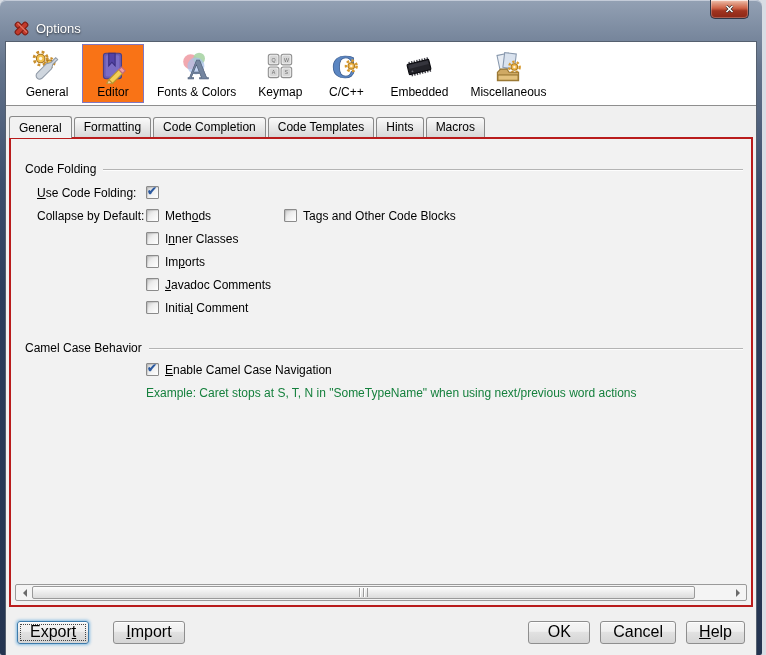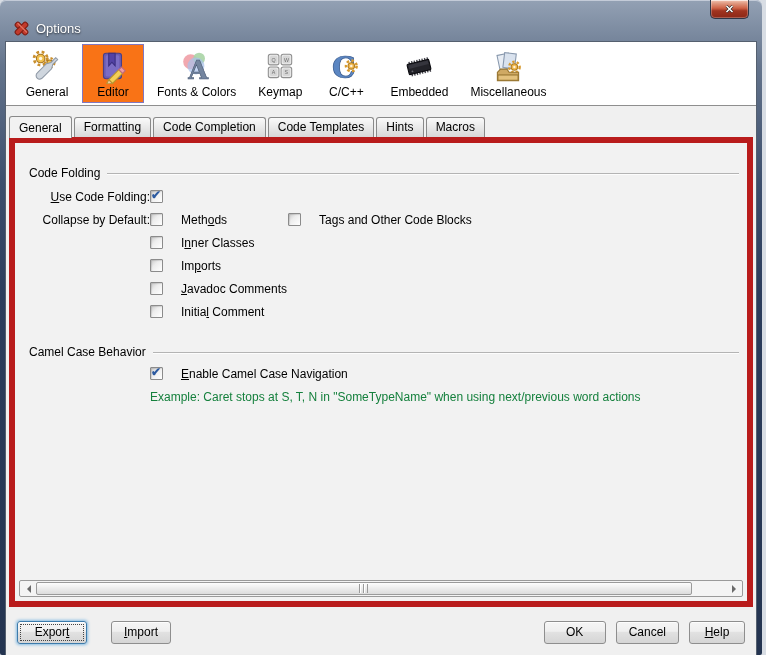--- a/index.html
+++ b/index.html
@@ -50,30 +50,30 @@
     height:20px; padding:2px 9px 0 9px; margin-right:2px; font-size:12px; white-space:nowrap;
     border:1px solid #898989; border-bottom:none; border-radius:3px 3px 0 0;
     background:linear-gradient(180deg,#fafafa,#e7e7e7 55%,#d8d8d8); cursor:default;
   }
   .tab[data-active="true"] {
     height:22px; padding-top:4px; background:#f2f2f2; margin-bottom:-1px; position:relative;
   }
 
   
   .panel {
-    flex:1; margin:0 3px; border:6px solid #b91c1c; background:#f2f2f2;
-    position:relative; overflow:hidden; padding-top:14px;text-align:right;
+    flex:1; margin:0 3px; border:2px solid #b91c1c; background:#f2f2f2;
+    position:relative; overflow:hidden; padding-top:14px;
   }
   .group-header { display:flex; align-items:center; padding-left:14px; height:16px; margin-top:8px; }
   .group-title { white-space:nowrap; }
   .hline { flex:1; height:1px; background:#b4b4b4; box-shadow:0 1px 0 #fdfdfd; margin:0 8px 0 7px; }
 
   .row { display:flex; align-items:center; height:23px; padding-left:26px; }
   .label-col { width:109px; flex:0 0 109px; white-space:nowrap; }
-  .cbitem { display:flex; align-items:center; gap:18px; cursor:default; }
+  .cbitem { display:flex; align-items:center; gap:6px; cursor:default; }
   .cbitem.col1 { width:138px; flex:0 0 138px; }
   .cb {
     width:13px; height:13px; flex:0 0 13px; position:relative;
     border:1px solid #8b8b8b; border-radius:1px;
     background:linear-gradient(135deg,#cacaca 0%,#ededed 40%,#ffffff 100%);
     box-shadow:inset 1px 1px 1px rgba(0,0,0,.12);
   }
   .cb[data-checked="true"]::after {
     content:"✔"; position:absolute; left:0px; top:-3px;
     color:#2c5aa0; font-size:12px; font-weight:bold;
@@ -98,21 +98,21 @@
     background:linear-gradient(180deg,#fdfdfd,#ececec 50%,#dcdcdc);
     display:flex; align-items:center; justify-content:center; cursor:default;
   }
   .sb-grip { width:9px; height:9px;
     background:repeating-linear-gradient(90deg,#9a9a9a 0 1px,#ffffff 1px 2px,transparent 2px 4px);
   }
 
   
   .bottombar { height:58px; display:flex; align-items:center; padding:6px 11px 14px 11px; }
   .btn {
-    height:23px; min-width:56px; padding:0 12px; font-size:12px; font-family:inherit;
+    height:23px; min-width:56px; padding:0 12px; font-size:16px; font-family:inherit;
     border:1px solid #8e8e8e; border-radius:3px; cursor:default; white-space:nowrap;
     background:linear-gradient(180deg,#f5f5f5,#efefef 45%,#e2e2e2 46%,#d5d5d5);
     box-shadow:inset 0 1px 0 rgba(255,255,255,.8);
   }
   .btn.focused {
     min-width:70px; border-color:#3d7bab;
     box-shadow:0 0 3px 1px #85bbe2, inset 0 1px 0 rgba(255,255,255,.8);
     outline:1px dotted #444; outline-offset:-4px;
   }
   .btn + .btn { margin-left:24px; }

